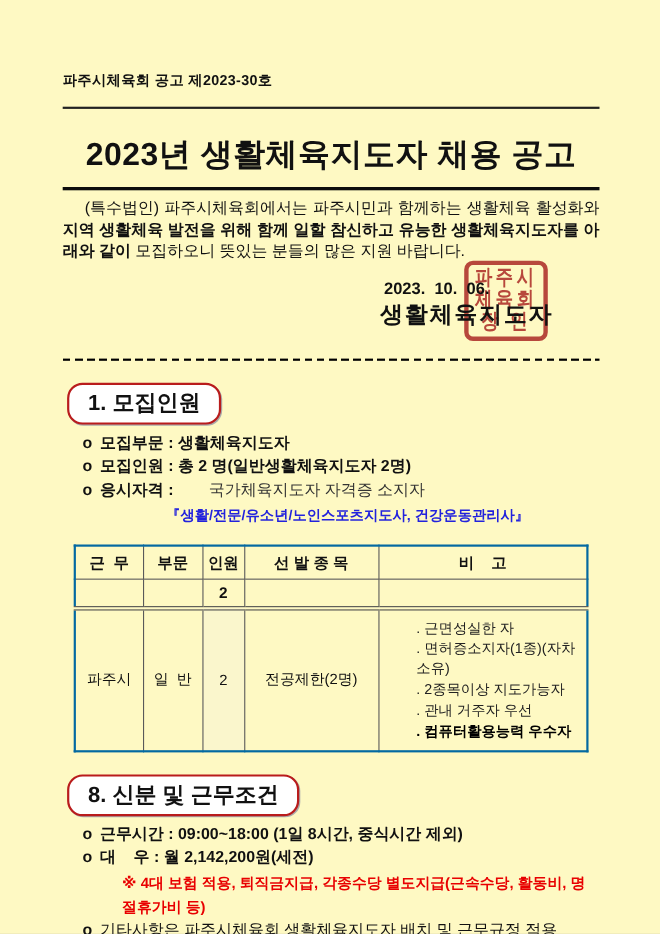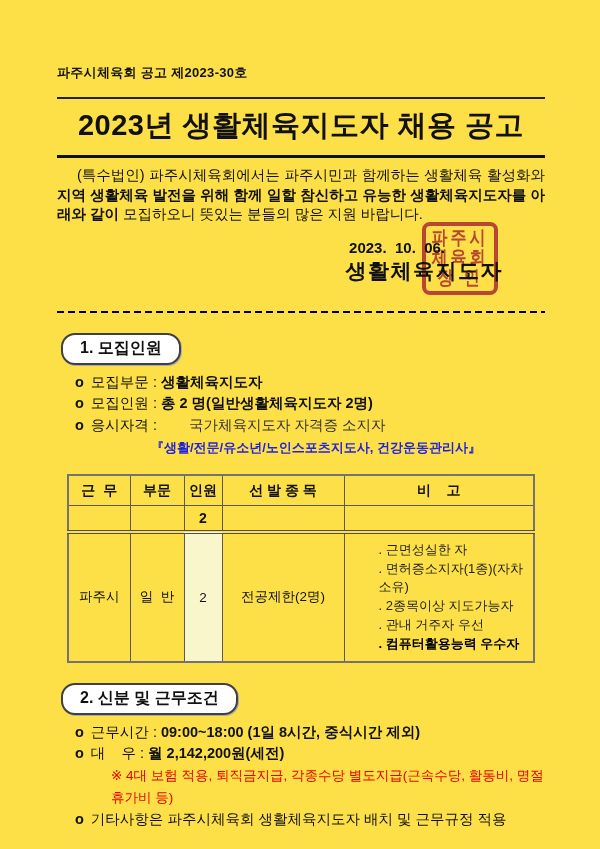--- a/index.html
+++ b/index.html
@@ -1,69 +1,69 @@
 <!DOCTYPE html>
 <html><head>
 <meta charset="utf-8">
 <style>
   * { margin:0; padding:0; box-sizing:border-box; }
   html,body { background:#888; }
   body { display:flex; justify-content:center; }
   .page {
-    position:relative; width:600px; height:849px; background:#fde047;
+    position:relative; width:600px; height:849px; background:#fef9c3;
     padding:64px 55px 0 57px; color:#111; overflow:hidden;
     font-family:"Liberation Sans","DejaVu Sans",sans-serif;
   }
   .pre { white-space:pre-wrap; }
   .bold { font-weight:bold; }
 
   .notice-no { font-size:13px; font-weight:bold; letter-spacing:.3px; }
 
-  .title-box { margin-top:15px; border-top:2px solid #222; border-bottom:3px solid #0d0d0d; padding:7px 0 9px; text-align:center; }
+  .title-box { margin-top:15px; border-top:2px solid #222; border-bottom:3px solid #0d0d0d; padding:22px 0 9px; text-align:center; }
   .title { font-size:29px; font-weight:800; letter-spacing:.5px; }
 
   .intro { margin-top:8px; font-size:14.5px; line-height:19.5px; text-align:justify; text-indent:20px; }
 
   .sign-area { position:relative; height:74px; margin-top:5px; }
   .date { position:absolute; top:9px; right:100px; font-size:15px; font-weight:bold; white-space:pre; z-index:2; }
   .signer { position:absolute; top:27px; right:42px; font-size:21px; font-weight:800; letter-spacing:1.5px; z-index:2; }
   .seal {
     position:absolute; top:-8px; right:47px; width:76px; height:73px;
     border:4px solid #b23a31; border-radius:8px; z-index:1; opacity:.92;
     display:flex; flex-direction:column; justify-content:space-around; align-items:center; padding:3px 0;
   }
   .seal-row { font-size:16px; font-weight:bold; color:#b23a31; letter-spacing:3px; line-height:1; transform:scaleY(1.2); white-space:pre; }
 
   .dashed { margin-top:7px; height:2px; background:repeating-linear-gradient(90deg,#000 0 7px,transparent 7px 11px); }
 
   .section-head {
-    display:inline-block; margin:20px 0 0 4px; border:2px solid #404040; border-radius:14px;
-    padding:3px 17px 4px; font-size:16px; font-weight:800; background:#fff; box-shadow:1px 1px 0 #aaa;
+    display:inline-block; margin:20px 0 0 4px; border:2px solid #b91c1c; border-radius:14px;
+    padding:3px 17px 4px; font-size:20px; font-weight:800; background:#fff; box-shadow:1px 1px 0 #aaa;
   }
 
   .bullets { margin-top:7px; padding-left:18px; }
   .bullet-row { font-size:14.5px; line-height:21.8px; }
   .bullet { font-weight:bold; margin-right:7px; }
-  .label { font-weight:normal; }
+  .label { font-weight:bold; }
   .value-bold { font-weight:bold; }
   .value-reg { font-weight:normal; color:#333;margin-left:28px; }
   .qual-note { margin:1px 0 16px 76px; font-size:13px; font-weight:bold; color:#2222dd; line-height:20px; }
 
-  .recruit-table { margin:7px 0 0 10px; border-collapse:collapse; table-layout:fixed; width:466px; border:2px solid #737373; }
+  .recruit-table { margin:7px 0 0 10px; border-collapse:collapse; table-layout:fixed; width:466px; border:2px solid #0369a1; }
   .recruit-table th, .recruit-table td { border:1px solid #5a5a5a; text-align:center; vertical-align:middle; }
   .recruit-table th { font-size:14px; font-weight:bold; height:31px; }
   .total-row td { height:26px; border-bottom:4px double #4f4f4f; font-size:14px; }
   .total-count { font-weight:bold; }
   .main-row td { height:97px; font-size:13.5px; }
   .cell-count { background:#faf6cc; }
   .remarks-cell { text-align:left !important; padding:7px 4px 7px 10px; }
   .remark-line { font-size:13px; line-height:18.8px; color:#222;margin-left:24px; }
   .remark-line.r-bold { font-weight:bold; color:#000; }
 
-  .note-red { margin-left:36px; font-size:13.5px; font-weight:normal; color:#e80000; line-height:21.8px; }
+  .note-red { margin-left:36px; font-size:13.5px; font-weight:bold; color:#e80000; line-height:21.8px; }
   .etc-text { font-weight:normal; }
 </style>
 </head>
 <body>
 
 <div class="page">
 
   <div class="notice-no">파주시체육회 공고 제2023-30호</div>
 
   <div class="title-box">
@@ -133,21 +133,21 @@
           <div class="remark-line">. 근면성실한 자</div>
           <div class="remark-line">. 면허증소지자(1종)(자차소유)</div>
           <div class="remark-line">. 2종목이상 지도가능자</div>
           <div class="remark-line">. 관내 거주자 우선</div>
           <div class="remark-line r-bold">. 컴퓨터활용능력 우수자</div>
         </td>
       </tr>
     </tbody>
   </table>
 
-  <div class="section-head">2. 신분 및 근무조건</div>
+  <div class="section-head">8. 신분 및 근무조건</div>
 
   <div class="bullets">
     <div class="bullet-row">
       <span class="bullet">o</span><span class="label pre">근무시간</span><span class="label pre"> : </span><span class="value-bold">09:00~18:00 (1일 8시간, 중식시간 제외)</span>
     </div>
     <div class="bullet-row">
       <span class="bullet">o</span><span class="label pre">대    우</span><span class="label pre"> : </span><span class="value-bold">월 2,142,200원(세전)</span>
     </div>
     <div class="note-red">※ 4대 보험 적용, 퇴직금지급, 각종수당 별도지급(근속수당, 활동비, 명절휴가비 등)</div>
     <div class="bullet-row">

